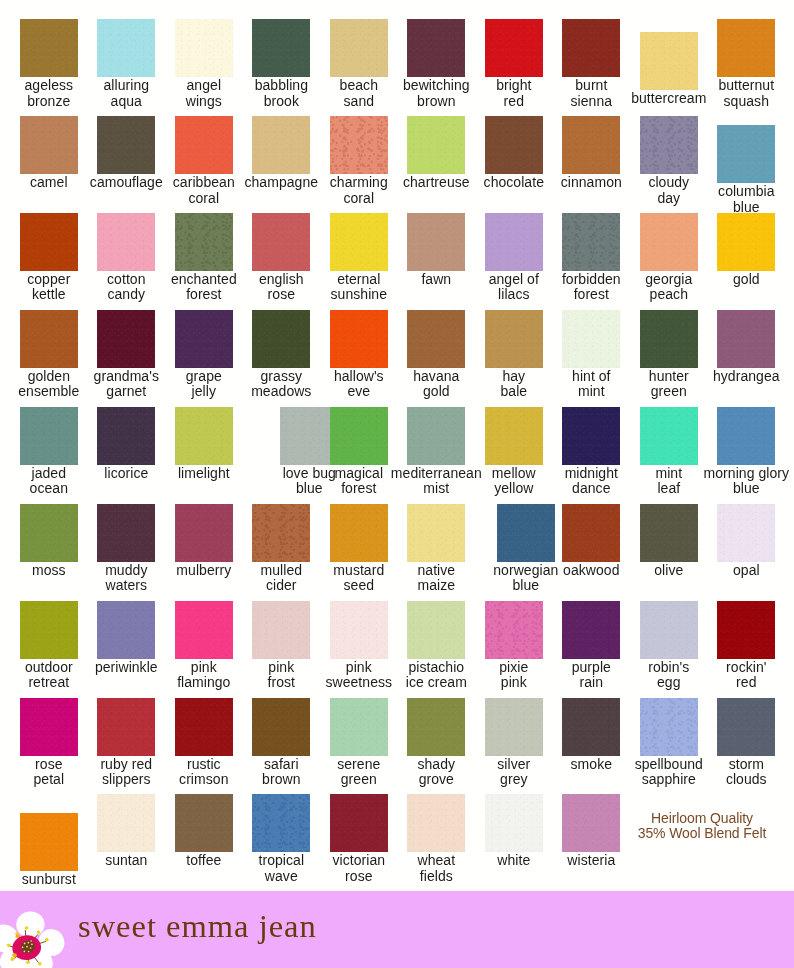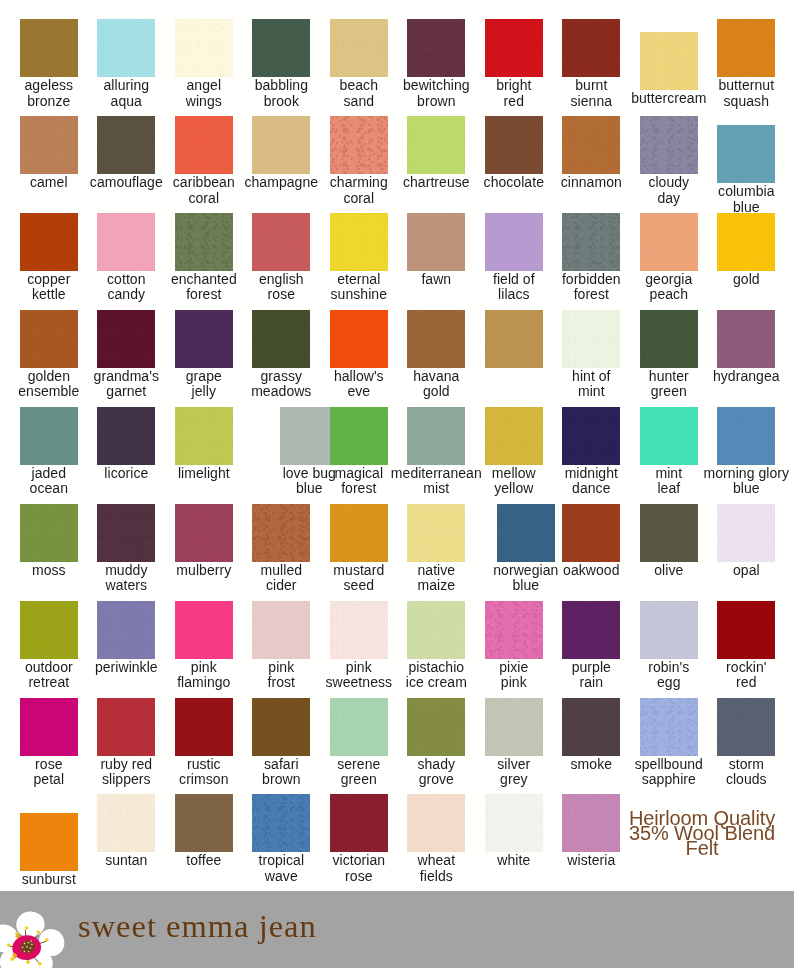--- a/index.html
+++ b/index.html
@@ -12,21 +12,21 @@
   radial-gradient(circle at 13% 22%, #fff 0 .5px, transparent .8px),
   radial-gradient(circle at 37% 9%, #000 0 .5px, transparent .8px),
   radial-gradient(circle at 62% 31%, #fff 0 .5px, transparent .8px),
   radial-gradient(circle at 84% 15%, #000 0 .5px, transparent .8px),
   radial-gradient(circle at 21% 58%, #000 0 .5px, transparent .8px),
   radial-gradient(circle at 49% 67%, #fff 0 .5px, transparent .8px),
   radial-gradient(circle at 73% 81%, #000 0 .5px, transparent .8px),
   radial-gradient(circle at 9% 88%, #fff 0 .5px, transparent .8px);
  background-size:7px 6px,9px 8px,6px 9px,8px 7px,11px 6px,7px 11px,9px 7px,6px 8px;}
 .lbl{margin-top:1px;font-size:14px;line-height:15.4px;text-align:center;color:#1c1c1c;white-space:pre;letter-spacing:0.05px;width:110px;margin-left:-26px;}
-#note{position:absolute;left:615px;top:811px;width:174px;text-align:center;font-size:20px;line-height:15.2px;color:#7a4a28;letter-spacing:-0.1px;}
+#note{position:absolute;left:615px;top:811px;width:174px;text-align:center;font-size:14px;line-height:15.2px;color:#7a4a28;letter-spacing:-0.1px;}
 #footer{position:absolute;left:0;top:891px;width:794px;height:77px;background:#f4d1e5;overflow:hidden;}
 #brand{position:absolute;left:78px;top:16.5px;font-family:"Liberation Serif",serif;font-size:32.5px;color:#663a10;letter-spacing:1.0px;}
 .heather{position:absolute;inset:0;opacity:0;
  background-image:
   radial-gradient(circle at 22% 17%, currentColor 0 1.1px, transparent 1.6px),
   radial-gradient(circle at 63% 9%, currentColor 0 .9px, transparent 1.4px),
   radial-gradient(circle at 85% 41%, currentColor 0 1.2px, transparent 1.7px),
   radial-gradient(circle at 37% 52%, currentColor 0 .9px, transparent 1.4px),
   radial-gradient(circle at 71% 73%, currentColor 0 1.1px, transparent 1.6px),
   radial-gradient(circle at 11% 81%, currentColor 0 .9px, transparent 1.4px),
@@ -212,21 +212,21 @@
 <div class="cell" style="left:407.3px;top:213.0px;">
 <div class="chip" style="background: rgb(190, 147, 123);">
         <div class="heather"></div>
       </div>
 <div class="lbl">fawn</div>
 </div>
 <div class="cell" style="left:484.8px;top:213.0px;">
 <div class="chip" style="background: rgb(183, 154, 208);">
         <div class="heather"></div>
       </div>
-<div class="lbl">field of
+<div class="lbl">angel of
 lilacs</div>
 </div>
 <div class="cell" style="left:562.3px;top:213.0px;">
 <div class="chip" style="background: rgb(110, 124, 124);">
         <div class="heather" style="color: rgb(86, 100, 94); opacity: 0.38;"></div>
       </div>
 <div class="lbl">forbidden
 forest</div>
 </div>
 <div class="cell" style="left:639.8px;top:213.0px;">
@@ -281,20 +281,22 @@
 <div class="chip" style="background: rgb(155, 101, 56);">
         <div class="heather"></div>
       </div>
 <div class="lbl">havana
 gold</div>
 </div>
 <div class="cell" style="left:484.8px;top:309.9px;">
 <div class="chip" style="background: rgb(188, 147, 78);">
         <div class="heather"></div>
       </div>
+<div class="lbl">hay
+bale</div>
 </div>
 <div class="cell" style="left:562.3px;top:309.9px;">
 <div class="chip" style="background: rgb(235, 244, 224);">
         <div class="heather"></div>
       </div>
 <div class="lbl">hint of
 mint</div>
 </div>
 <div class="cell" style="left:639.8px;top:309.9px;">
 <div class="chip" style="background: rgb(66, 87, 58);">
@@ -631,21 +633,21 @@
       </div>
 <div class="lbl">wisteria</div>
 </div>
 </div>
 
 <div id="note">
   <div>Heirloom Quality</div>
   <div>35% Wool Blend Felt</div>
 </div>
 
-<div id="footer" style="background: #a3a3a3;">
+<div id="footer" style="background: #f0abfc;">
   <div id="flowerwrap"><svg id="flowersvg" width="84" height="84" viewBox="-14 -7 84 84">
  <g fill="#ffffff">
   <ellipse cx="30.4" cy="33.5" rx="14.2" ry="13.0" transform="rotate(-6 30.4 33.5)"></ellipse>
   <ellipse cx="51.5" cy="51.5" rx="12.8" ry="13.6" transform="rotate(-18 51.5 51.5)"></ellipse>
   <ellipse cx="4.0" cy="47.5" rx="15.0" ry="13.8" transform="rotate(20 4 47.5)"></ellipse>
   <ellipse cx="13.5" cy="71.0" rx="13.6" ry="13.6" transform="rotate(12 13.5 71)"></ellipse>
   <ellipse cx="39.0" cy="72.5" rx="13.8" ry="13.4" transform="rotate(-14 39 72.5)"></ellipse>
  </g>
  <g stroke-width="1" fill="none" stroke-linecap="round" stroke="#6b5230">
   <path d="M26.7 56.7 L25.3 39.5"></path>

